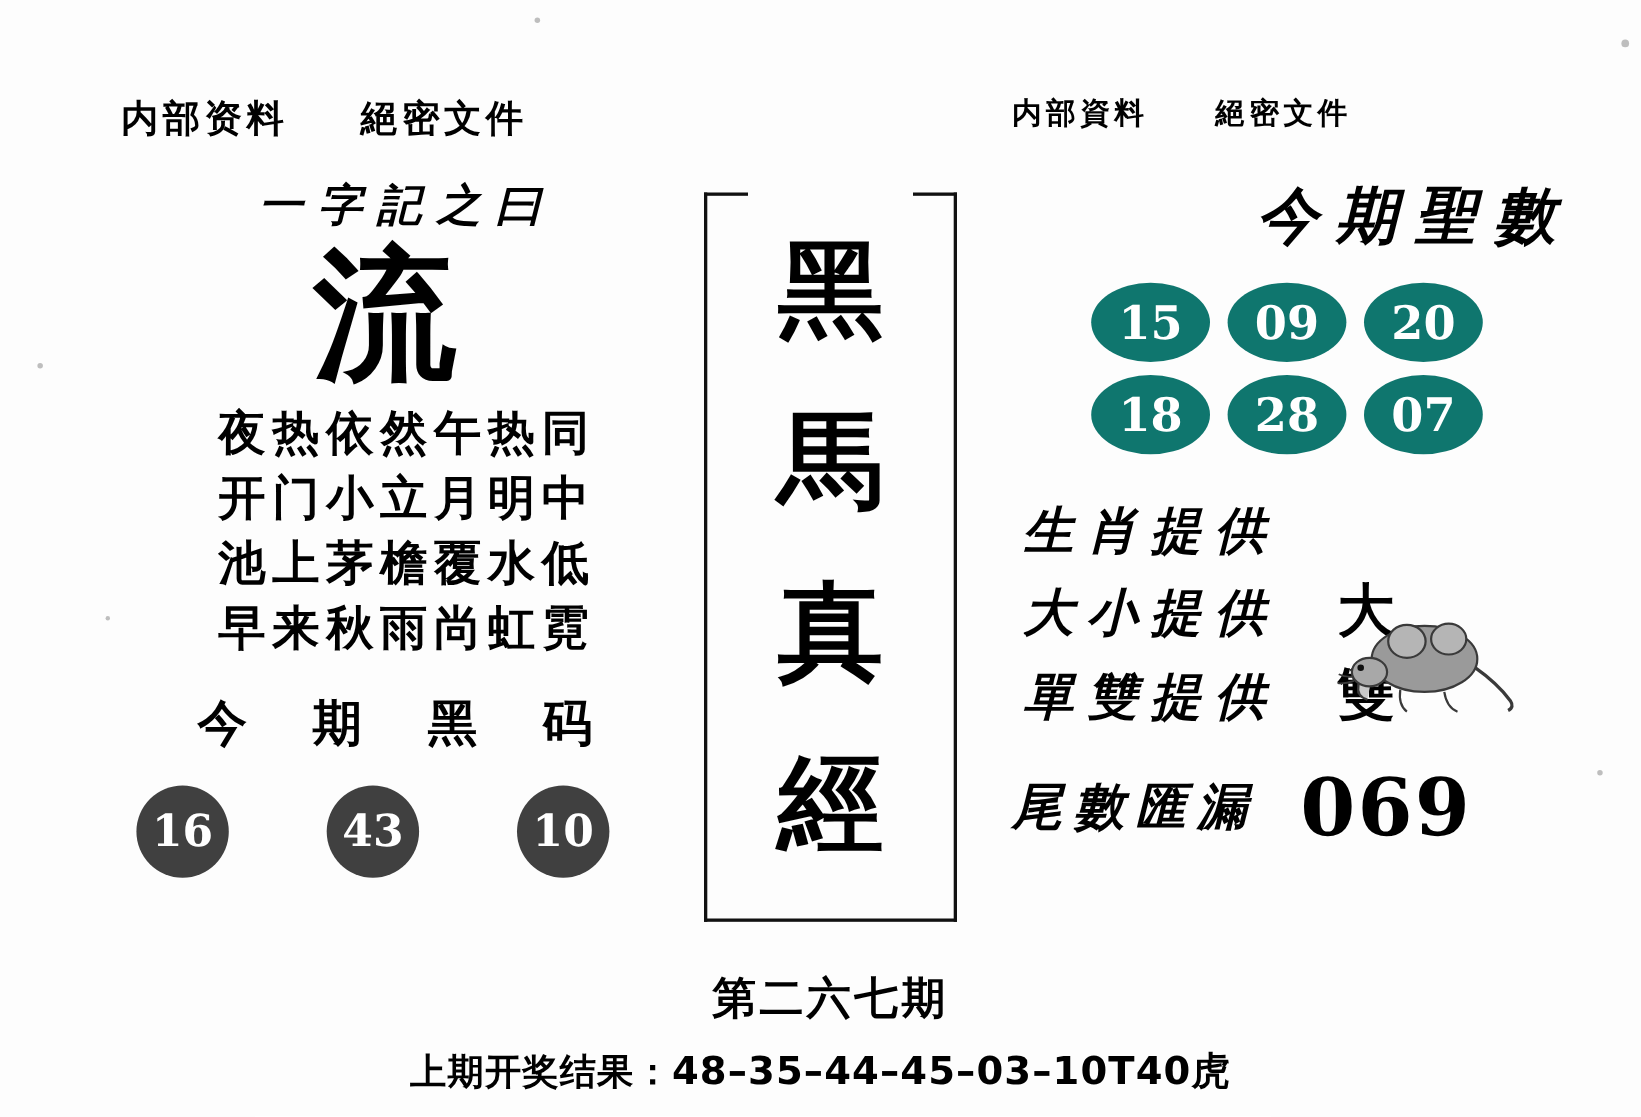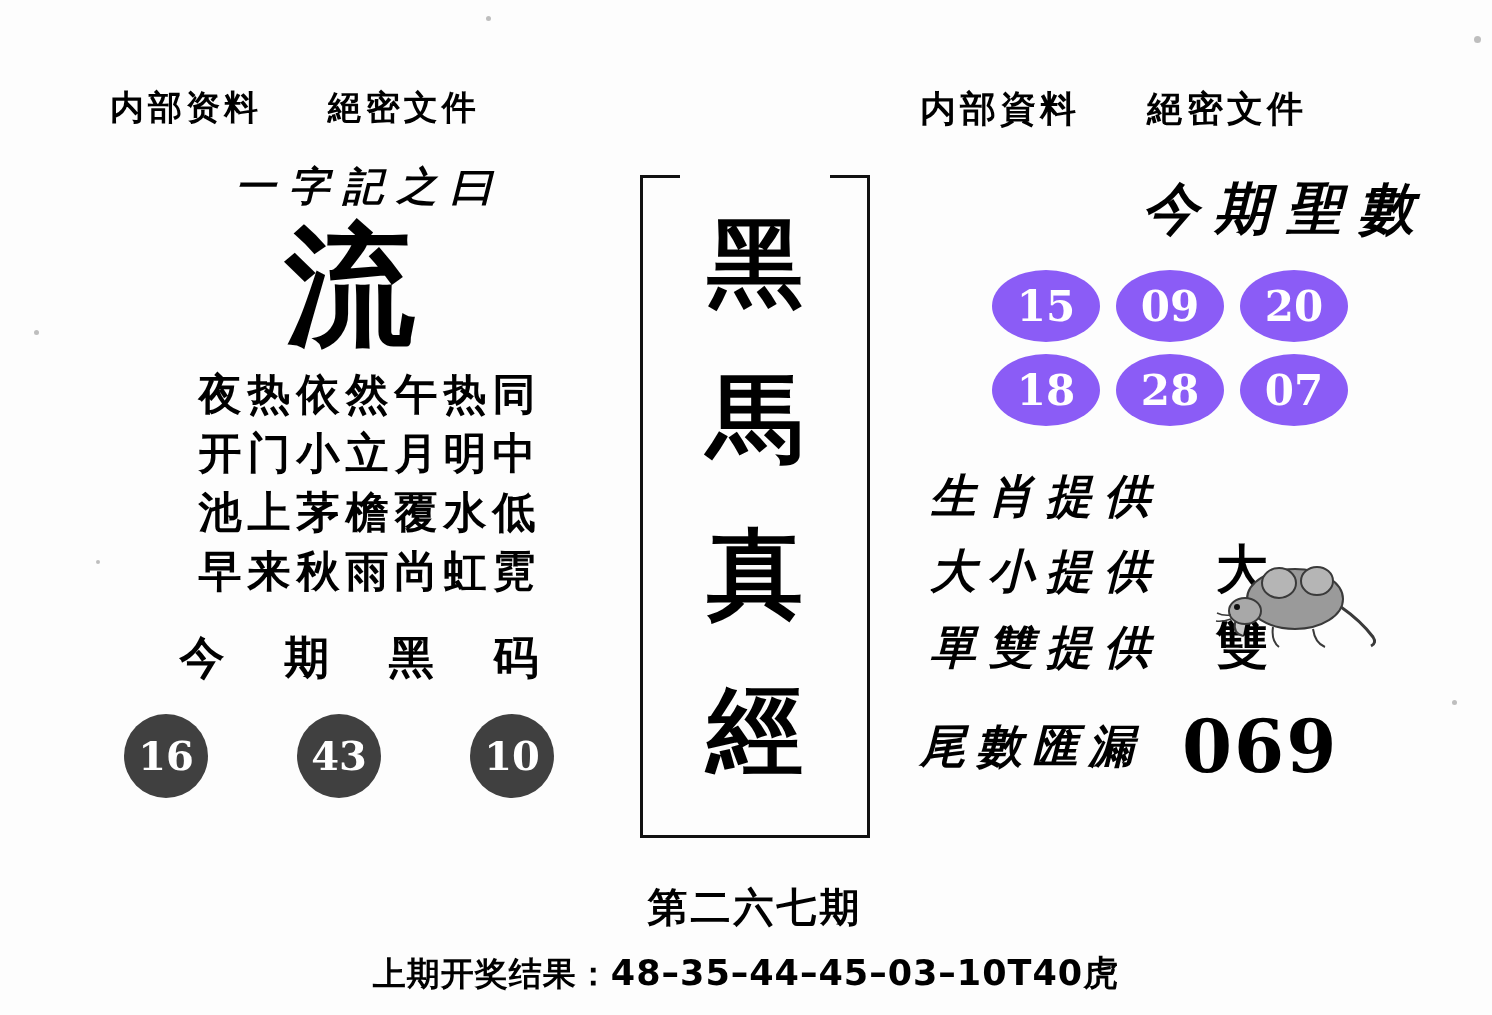--- a/index.html
+++ b/index.html
@@ -158,21 +158,21 @@
 
   
   .right-col {
     position: absolute;
     left: 910px;
     top: 85px;
     width: 520px;
   }
   .r-hdr {
     font-family: "DejaVu Serif", serif;
-    font-size: 36px;
+    font-size: 27px;
     font-weight: 700;
     letter-spacing: 4px;
     white-space: nowrap;
     margin-left: 10px;
   }
   .r-hdr .gap { display:inline-block; width: 34px; }
   .holy {
     margin-top: 38px;
     text-align: right;
     font-family: "DejaVu Serif", serif;
@@ -182,21 +182,21 @@
     font-style: italic;
   }
   .holy-rows { margin-top: 22px; }
   .holy-row {
     display: flex;
     justify-content: center;
     gap: 16px;
     margin-bottom: 12px;
   }
   .oval {
-    background: #8b5cf6;
+    background: #0f766e;
     color: #fff;
     width: 108px;
     height: 72px;
     border-radius: 50%;
     display: flex;
     align-items: center;
     justify-content: center;
     font-family: "DejaVu Serif", serif;
     font-weight: 700;
     font-size: 42px;

